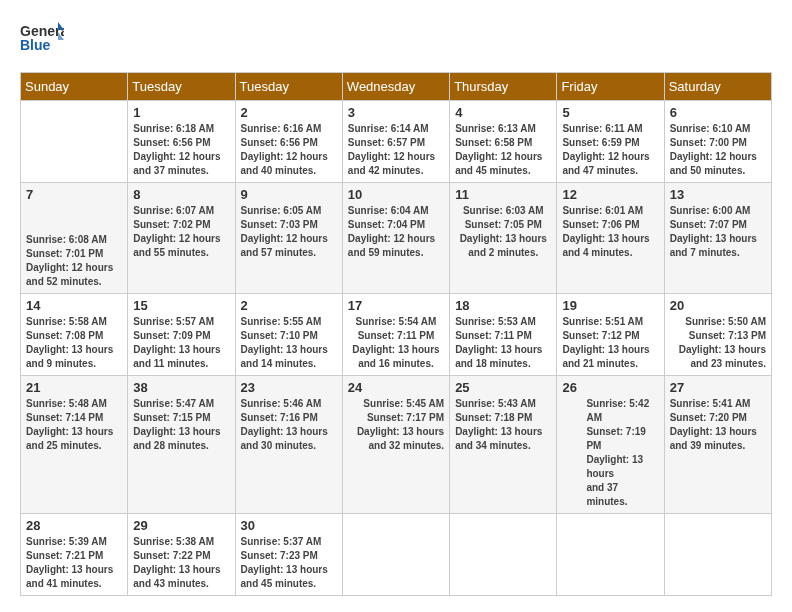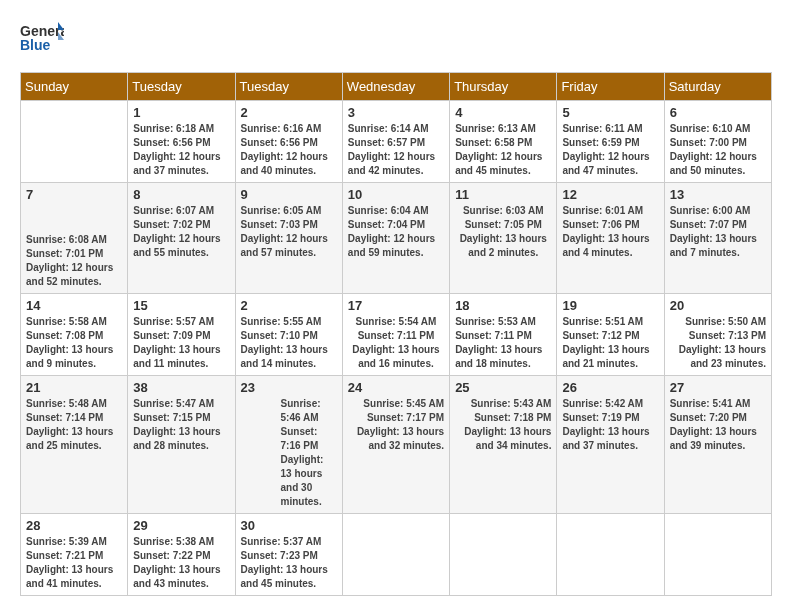--- a/index.html
+++ b/index.html
@@ -259,42 +259,42 @@
         </td>
         <td>
           <span class="day-number">38</span>
           <div class="day-info" style="white-space: pre-line;">Sunrise: 5:47 AM
 Sunset: 7:15 PM
 Daylight: 13 hours
 and 28 minutes.</div>
         </td>
         <td>
           <span class="day-number">23</span>
-          <div class="day-info" style="white-space: pre-line; margin-left: 40px;">Sunrise: 5:46 AM
+          <div class="day-info" style="white-space: pre-line;">Sunrise: 5:46 AM
 Sunset: 7:16 PM
 Daylight: 13 hours
 and 30 minutes.</div>
         </td>
         <td>
           <span class="day-number">24</span>
           <div class="day-info" style="white-space: pre-line; text-align: right;">Sunrise: 5:45 AM
 Sunset: 7:17 PM
 Daylight: 13 hours
 and 32 minutes.</div>
         </td>
         <td>
           <span class="day-number">25</span>
-          <div class="day-info" style="white-space: pre-line; text-align: right;">Sunrise: 5:43 AM
+          <div class="day-info" style="white-space: pre-line;">Sunrise: 5:43 AM
 Sunset: 7:18 PM
 Daylight: 13 hours
 and 34 minutes.</div>
         </td>
         <td>
           <span class="day-number">26</span>
-          <div class="day-info" style="white-space: pre-line;">Sunrise: 5:42 AM
+          <div class="day-info" style="white-space: pre-line; margin-left: 24px;">Sunrise: 5:42 AM
 Sunset: 7:19 PM
 Daylight: 13 hours
 and 37 minutes.</div>
         </td>
         <td>
           <span class="day-number">27</span>
           <div class="day-info" style="white-space: pre-line;">Sunrise: 5:41 AM
 Sunset: 7:20 PM
 Daylight: 13 hours
 and 39 minutes.</div>

